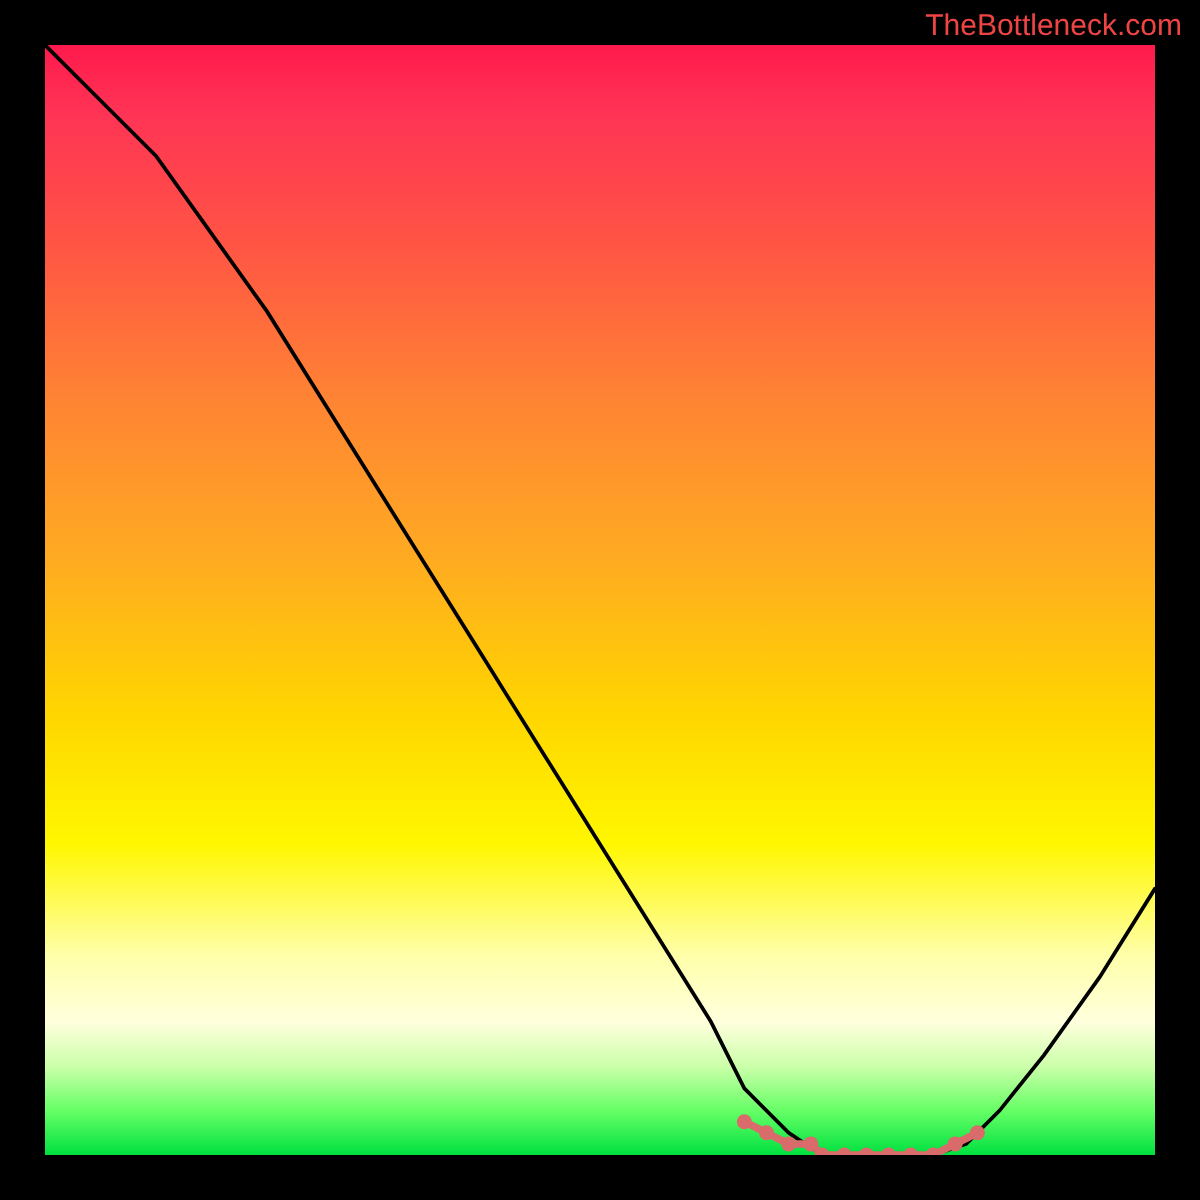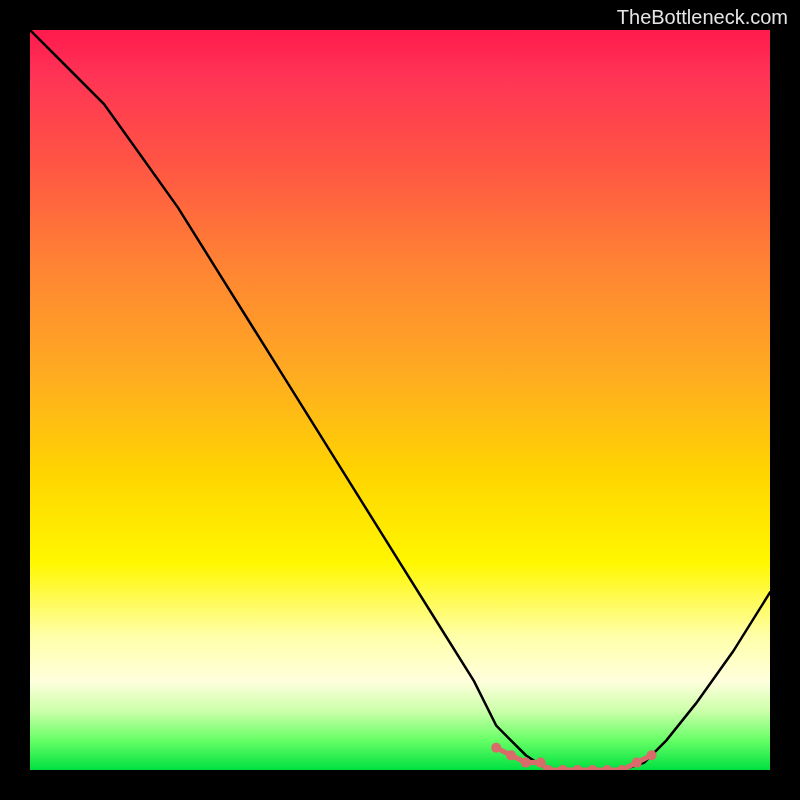--- a/index.html
+++ b/index.html
@@ -7,21 +7,21 @@
     width: 800px;
     height: 800px;
     background: #000;
     position: relative;
     font-family: Arial, sans-serif;
   }
   .watermark {
     position: absolute;
     top: 6px;
     right: 12px;
-    color: #e5e5e5;
+    color: #ef4444;
     font-size: 20px;
     font-weight: 500;
     z-index: 10;
   }
   .plot-area {
     position: absolute;
     left: 30px;
     top: 30px;
     width: 740px;
     height: 740px;

